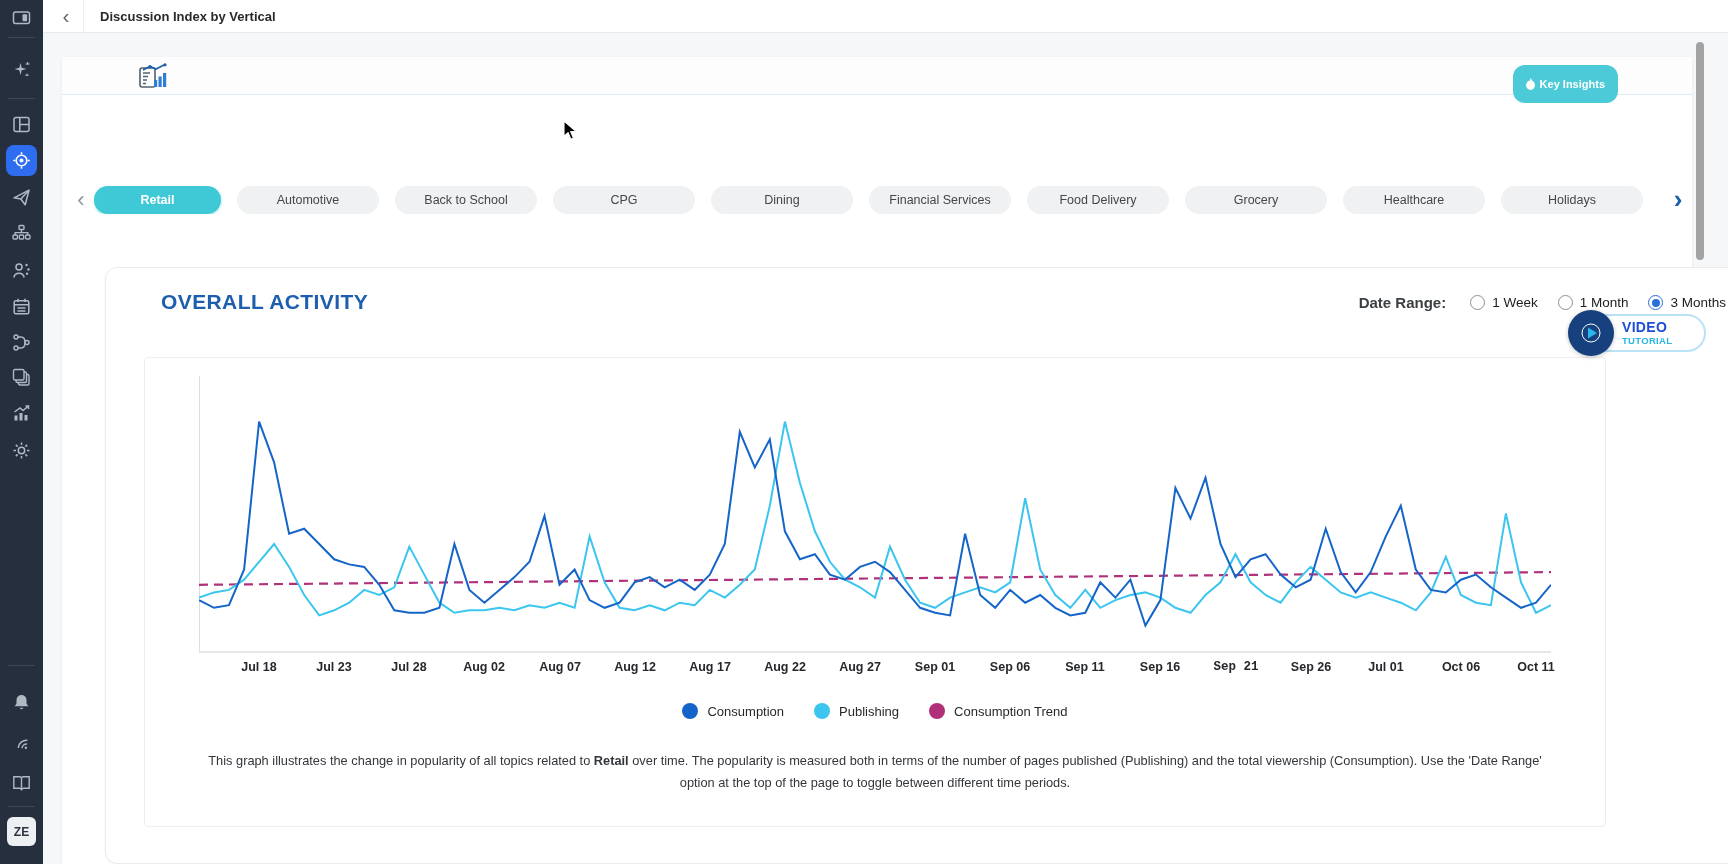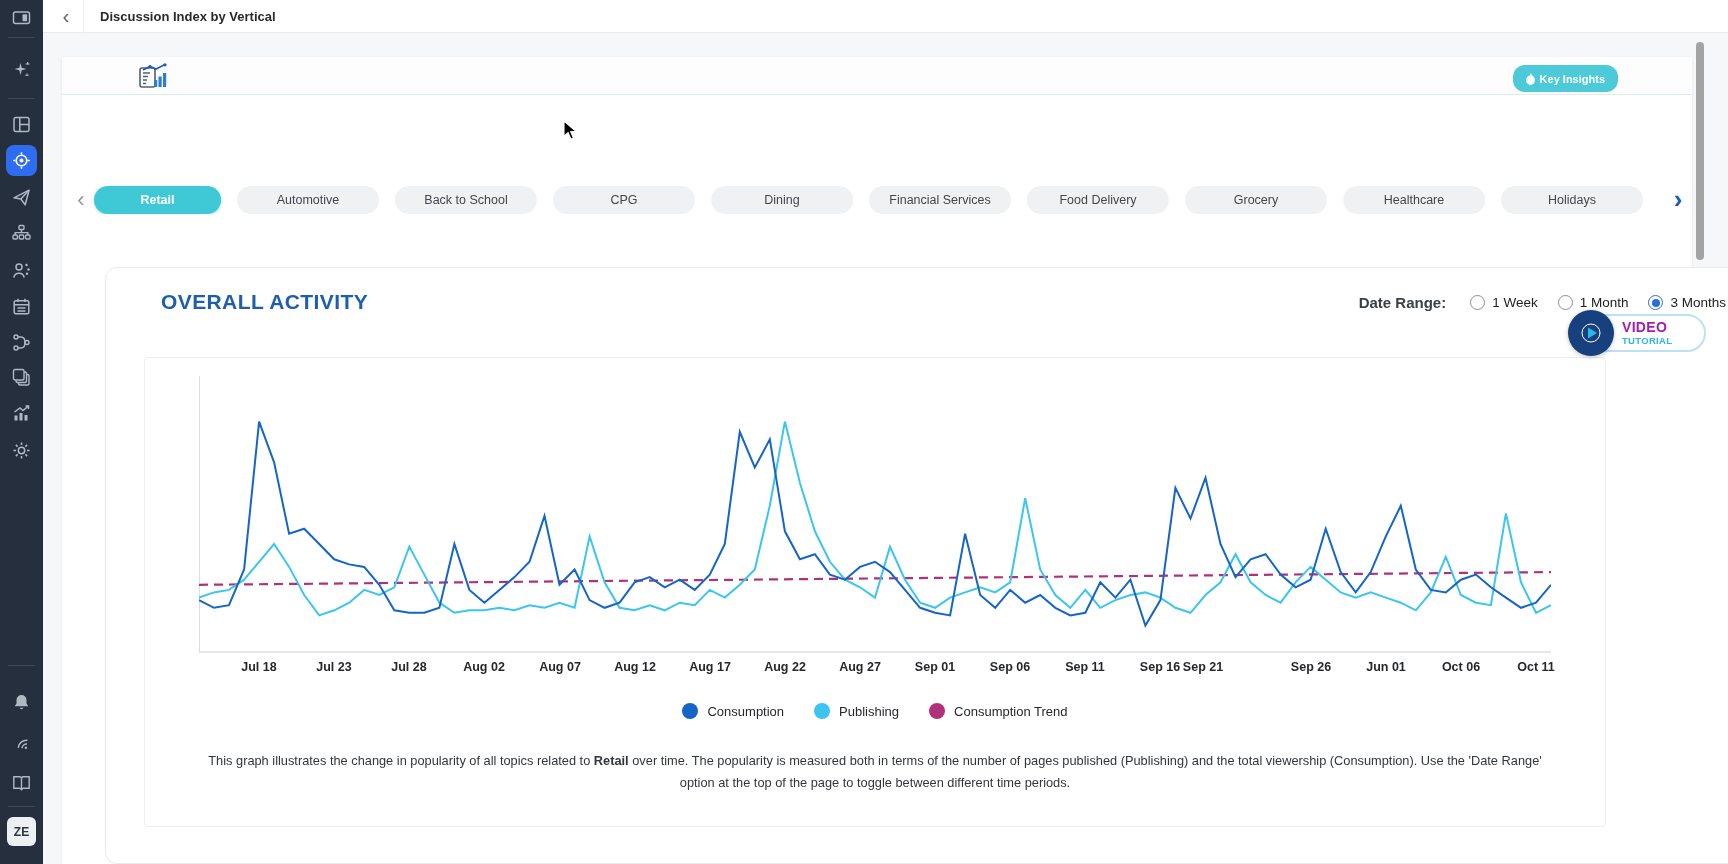--- a/index.html
+++ b/index.html
@@ -19,21 +19,21 @@
   .topbar { position:absolute; left:43px; right:0; top:0; height:33px; background:#ffffff; border-bottom:1px solid #e7e9eb; z-index:30; }
   .topbar .back { position:absolute; left:12px; top:1px; width:22px; height:30px; font-size:21px; color:#5f6368; display:flex; align-items:center; justify-content:center; cursor:pointer; }
   .topbar .vdiv { position:absolute; left:40px; top:0; width:1px; height:33px; background:#ebedef; }
   .topbar .title { position:absolute; left:57px; top:0; height:33px; display:flex; align-items:center; font-size:13px; font-weight:700; color:#27292c; }
 
   
   .card { position:absolute; left:62px; top:57px; width:1630px; height:830px; background:#ffffff; box-shadow:0 1px 3px rgba(0,0,0,.07); }
   .card-header { position:absolute; left:0; top:0; right:0; height:38px; border-bottom:1px solid #ddebf7; background:#fdfdfe; }
   .logo { position:absolute; left:76px; top:6px; width:30px; height:26px; }
   .app-title { position:absolute; left:114px; top:0; height:38px; display:flex; align-items:center; font-size:16px; font-weight:500; color:#2e68bf; }
-  .key-insights { position:absolute; right:74px; top:8px; height:27px; padding:0 13px; border-radius:12px; background:#4ccad7; color:#ffffff; font-size:11px; font-weight:700; display:flex; align-items:center; gap:5px; cursor:pointer; border:none; }
+  .key-insights { position:absolute; right:74px; top:8px; height:38px; padding:0 13px; border-radius:12px; background:#4ccad7; color:#ffffff; font-size:11px; font-weight:700; display:flex; align-items:center; gap:5px; cursor:pointer; border:none; }
   .key-insights svg { width:9px; height:12px; }
 
   .banner { position:absolute; left:0; top:38px; right:0; height:75px; background:#ebf3fa; display:flex; align-items:center; justify-content:center; }
   .banner .txt { font-size:17.5px; font-weight:600; color:#3a3f45; }
   .banner .hl { color:#1b5cab; font-weight:700; }
 
   
   .tabsrow { position:absolute; left:0; top:113px; right:0; height:60px; background:#ffffff; }
   .tab-left-chevron { position:absolute; left:8px; top:16px; width:22px; height:28px; font-size:22px; color:#8f969e; display:flex; align-items:center; justify-content:center; cursor:pointer; }
   .tab-right-chevron { position:absolute; right:2px; top:14px; width:24px; height:30px; font-size:26px; font-weight:700; color:#1d5fae; display:flex; align-items:center; justify-content:center; cursor:pointer; }
@@ -48,21 +48,21 @@
   .dr-label { font-size:15px; font-weight:600; color:#3c4043; margin-right:4px; }
   .radio-opt { display:flex; align-items:center; gap:7px; cursor:pointer; }
   .radio-circle { width:15px; height:15px; border-radius:50%; border:1.5px solid #8a8f94; background:#fff; position:relative; }
   .radio-opt.checked .radio-circle { border-color:#2a6fd6; }
   .radio-opt.checked .radio-circle::after { content:""; position:absolute; left:2.5px; top:2.5px; width:8px; height:8px; border-radius:50%; background:#2a6fd6; }
   .radio-label { font-size:13.5px; color:#202124; }
 
   
   .video-badge { position:absolute; left:1568px; top:310px; z-index:20; width:140px; height:46px; cursor:pointer; }
   .vb-pill { position:absolute; left:20px; top:4px; height:38px; width:118px; background:#ffffff; border:2px solid #b9e2f6; border-radius:19px; padding-left:32px; display:flex; flex-direction:column; justify-content:center; }
-  .vb-l1 { font-size:14px; font-weight:800; color:#a21caf; line-height:15px; letter-spacing:.3px; }
+  .vb-l1 { font-size:14px; font-weight:800; color:#1d4ed8; line-height:15px; letter-spacing:.3px; }
   .vb-l2 { font-size:9.5px; font-weight:800; color:#29b6e8; line-height:11px; letter-spacing:.3px; }
   .vb-circle { position:absolute; left:0; top:0; width:46px; height:46px; border-radius:50%; background:#17407e; border:2px solid #0f3süß468; display:flex; align-items:center; justify-content:center; box-shadow:0 1px 4px rgba(0,0,0,.25); }
   .vb-circle svg { width:20px; height:20px; }
 
   
   .chart-card { position:absolute; left:38px; top:89px; width:1462px; height:470px; border:1px solid #ededee; border-radius:4px; background:#ffffff; }
   .plot-wrap { position:absolute; left:54px; top:18px; width:1352px; height:277px; }
   .plot-wrap svg { display:block; }
   .ticks { position:absolute; left:0; top:302px; right:0; height:18px; }
   .tick { position:absolute; transform:translateX(-50%); font-size:12.5px; font-weight:700; color:#26282b; white-space:nowrap; }
@@ -279,23 +279,23 @@
         <span class="tick" style="left: 285px;">Aug 02</span>
         <span class="tick" style="left: 361px;">Aug 07</span>
         <span class="tick" style="left: 436px;">Aug 12</span>
         <span class="tick" style="left: 511px;">Aug 17</span>
         <span class="tick" style="left: 586px;">Aug 22</span>
         <span class="tick" style="left: 661px;">Aug 27</span>
         <span class="tick" style="left: 736px;">Sep 01</span>
         <span class="tick" style="left: 811px;">Sep 06</span>
         <span class="tick" style="left: 886px;">Sep 11</span>
         <span class="tick" style="left: 961px;">Sep 16</span>
-        <span class="tick" style="left: 1004px;">Sep 21</span>
+        <span class="tick" style="left: 1037px; font-family: Liberation Mono, monospace;">Sep 21</span>
         <span class="tick" style="left: 1112px;">Sep 26</span>
-        <span class="tick" style="left: 1187px;">Jun 01</span>
+        <span class="tick" style="left: 1187px;">Jul 01</span>
         <span class="tick" style="left: 1262px;">Oct 06</span>
         <span class="tick" style="left: 1337px;">Oct 11</span>
       </div>
     <div class="legend" id="legend">
         <span class="legend-item">
           <span class="legend-dot" style="background: rgb(21, 101, 200);"></span>
           <span class="legend-label">Consumption</span>
         </span>
         <span class="legend-item">
           <span class="legend-dot" style="background: rgb(59, 197, 239);"></span>

